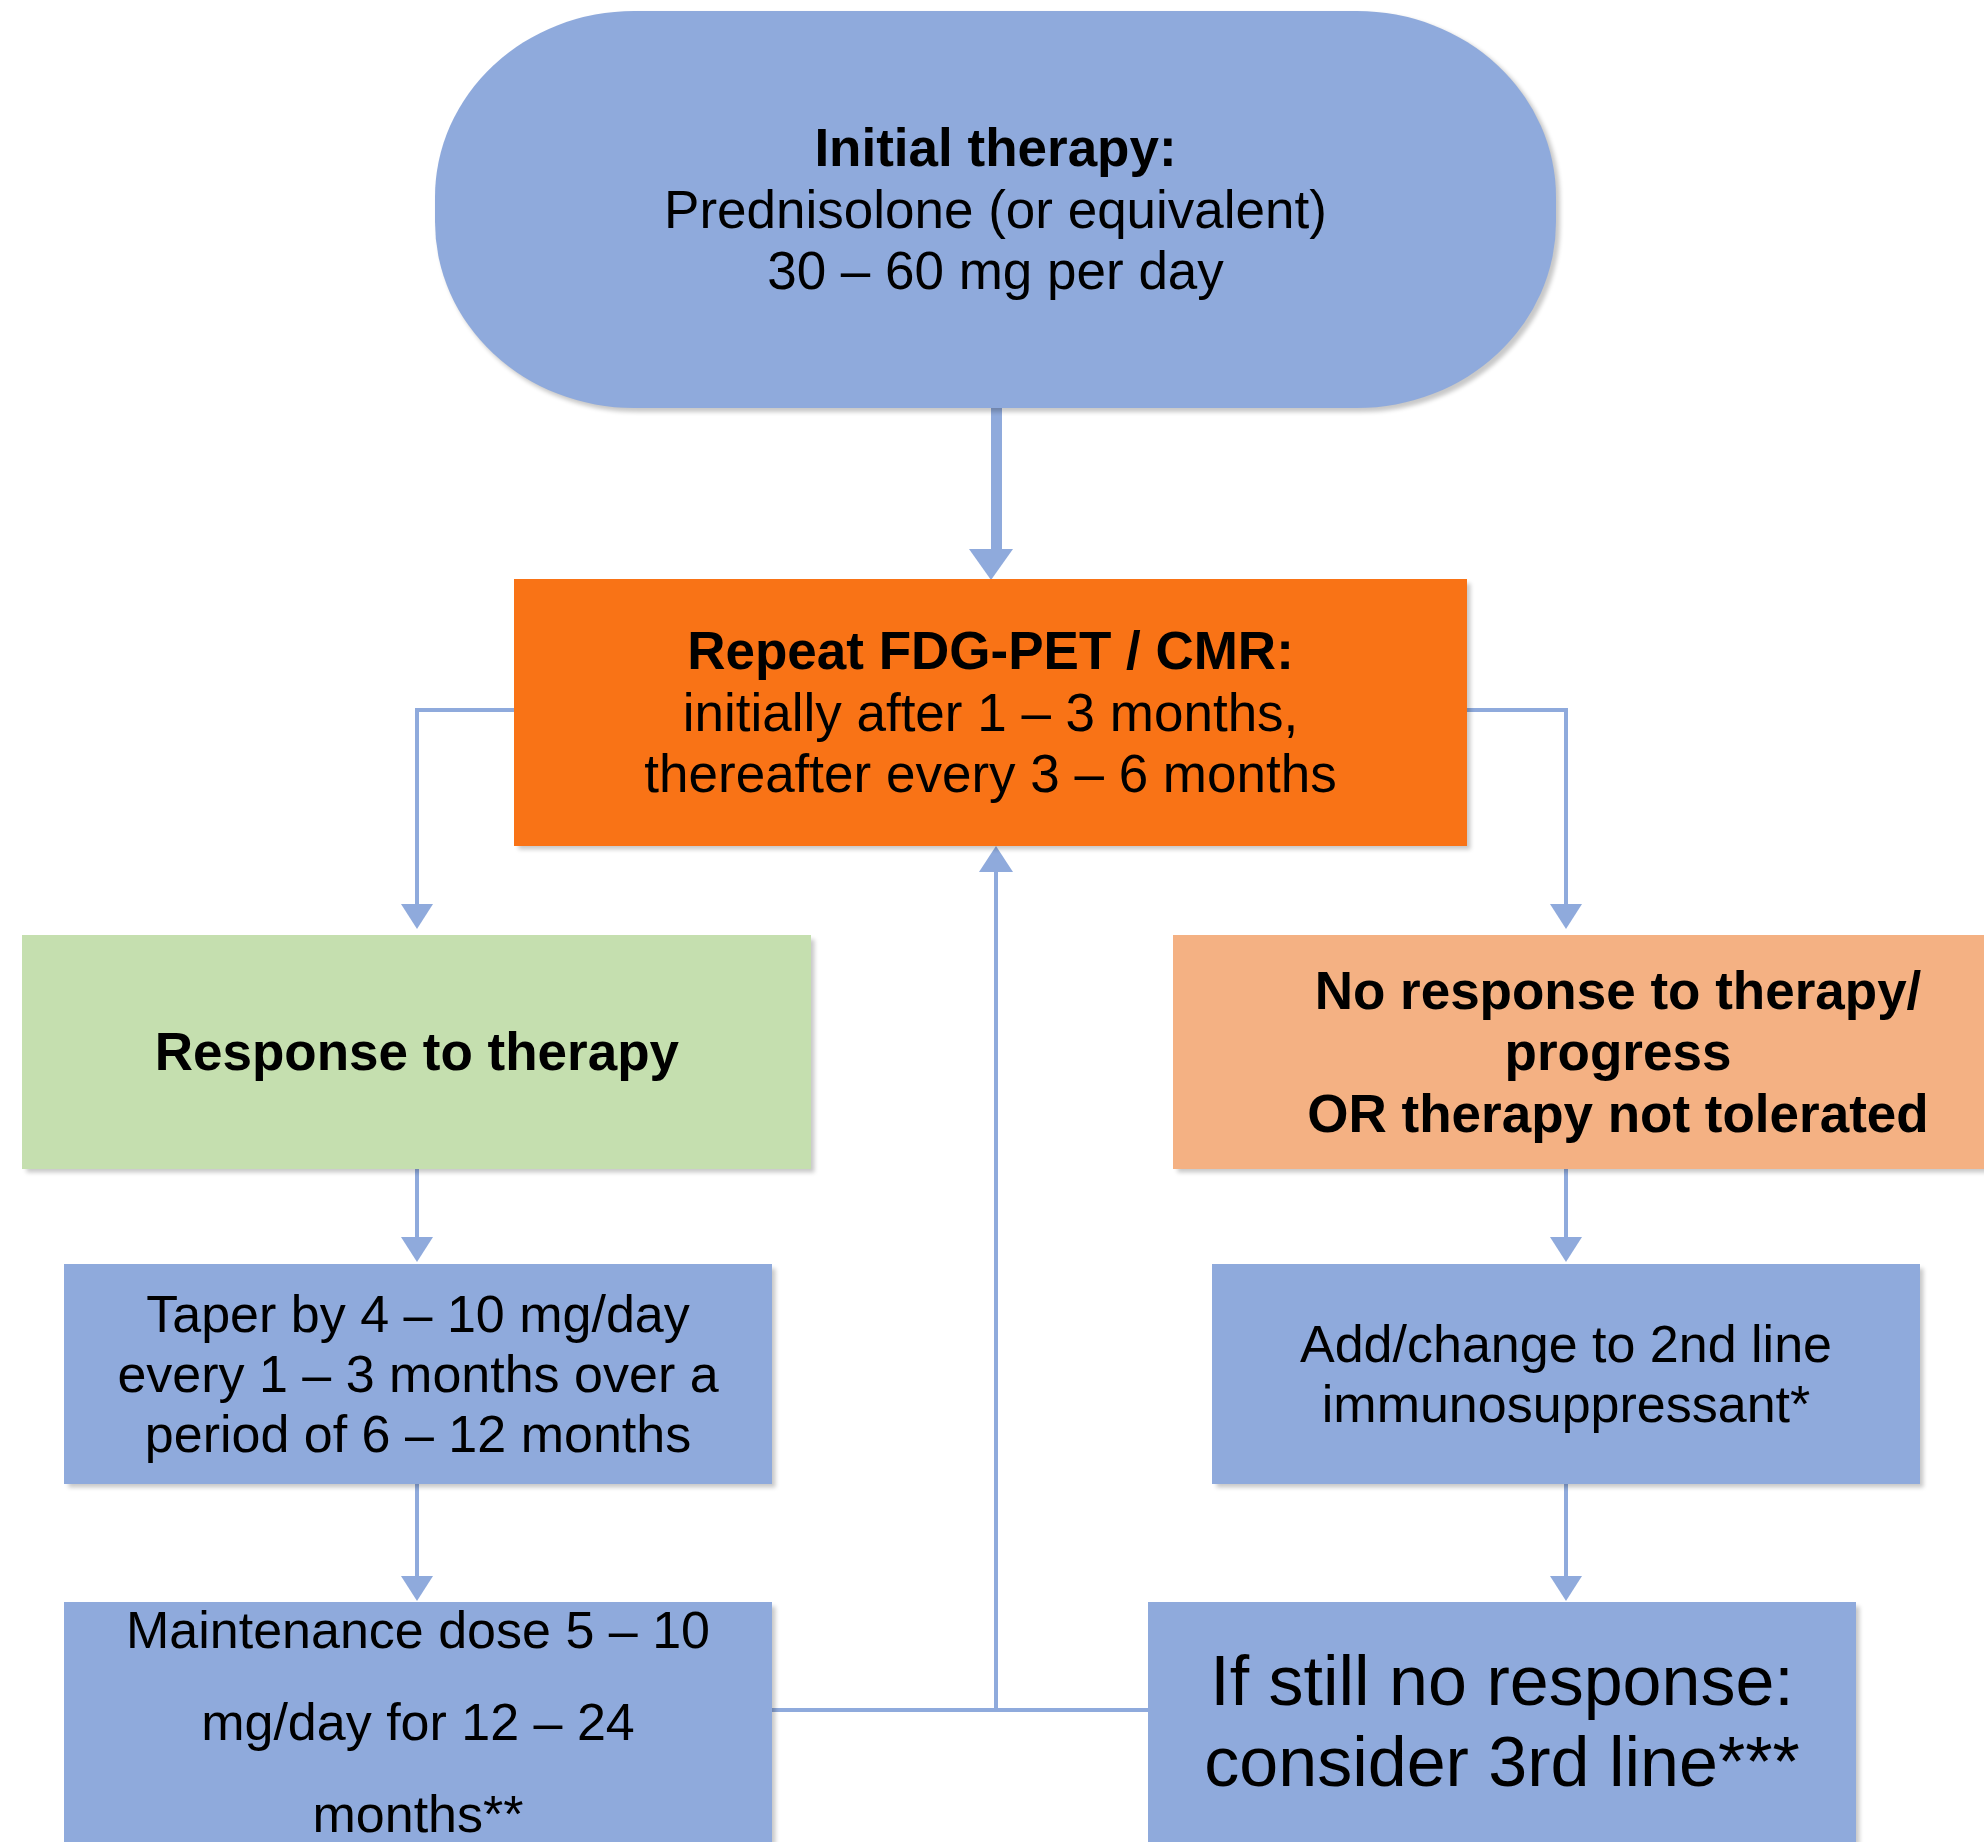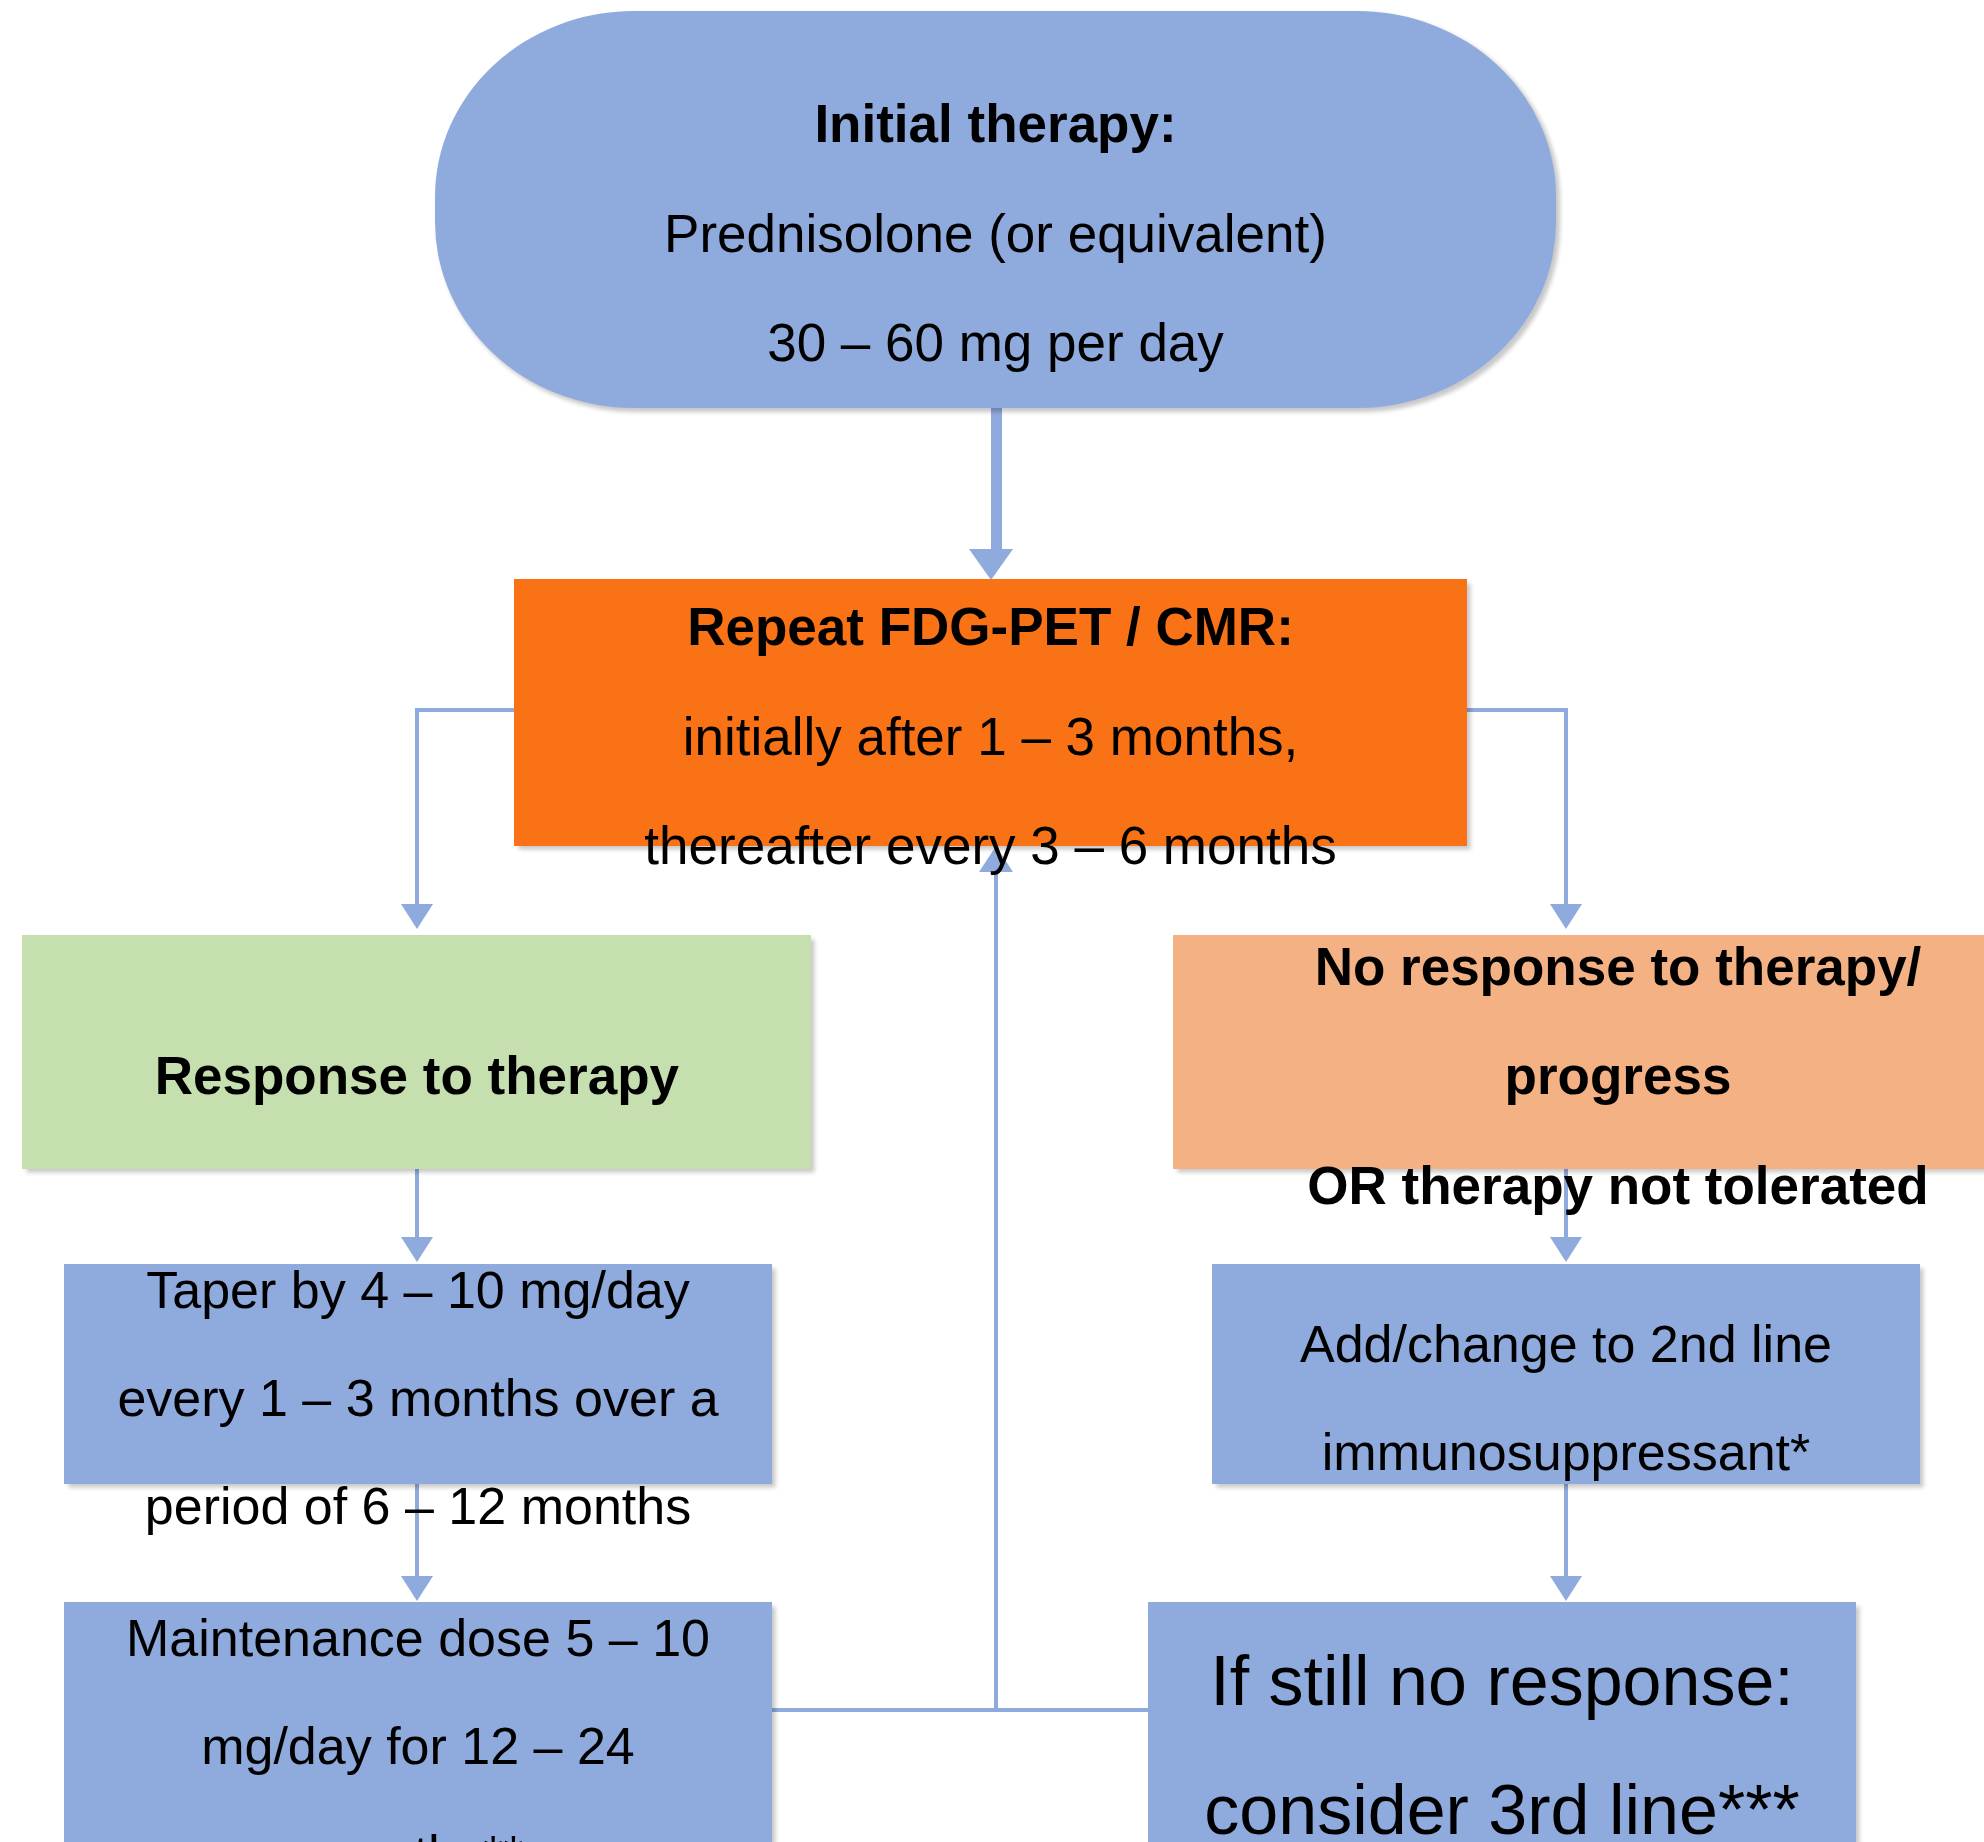--- a/index.html
+++ b/index.html
@@ -22,21 +22,21 @@
     box-sizing: border-box;
     display: flex;
     flex-direction: column;
     align-items: center;
     justify-content: center;
     text-align: center;
     color: #000000;
     line-height: 1.16;
     box-shadow: 3.7px 3.7px 4.3px rgba(0,0,0,0.22);
   }
-  .node .ln { display: block; white-space: pre; margin-top: 48px; }
+  .node .ln { display: block; white-space: pre; }
   .ln.bold { font-weight: bold; }
 
   
   #node-initial-therapy {
     left: 435px; top: 11.2px; width: 1121px; height: 397px;
     background: #8FAADC;
     border-radius: 199px / 186px;
     font-size: 53px;
   }
   #node-repeat-imaging {
@@ -61,20 +61,21 @@
   }
   #node-second-line {
     left: 1212px; top: 1264px; width: 708px; height: 220px;
     background: #8FAADC;
     font-size: 52px;
   }
   #node-maintenance {
     left: 64px; top: 1602px; width: 708px; height: 240px;
     background: #8FAADC;
     font-size: 52px;
+    gap: 32px;
   }
   #node-third-line {
     left: 1148px; top: 1602px; width: 708px; height: 240px;
     background: #8FAADC;
     font-size: 70px;
   }
 
   
   .conn { position: absolute; background: #8FAADC; }
   .conn.v { width: 4.3px; }

